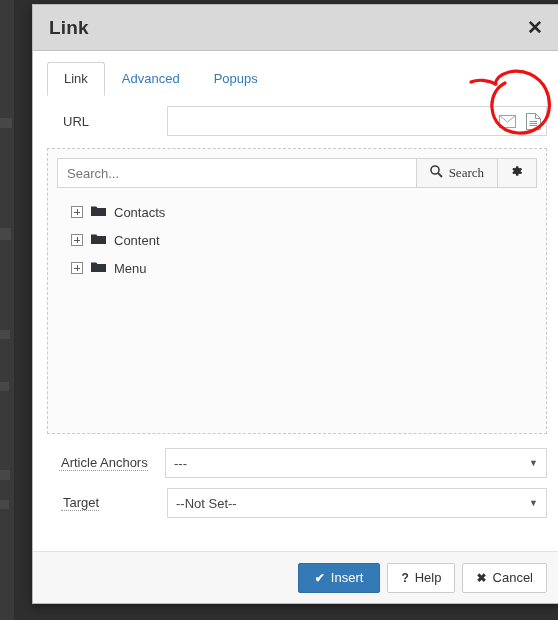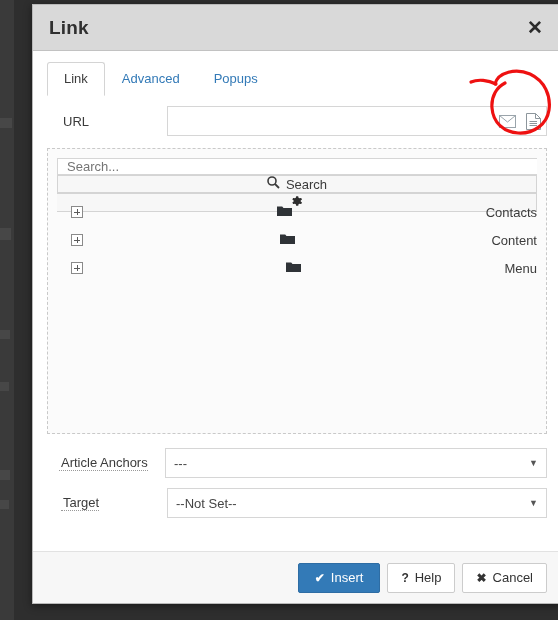--- a/index.html
+++ b/index.html
@@ -175,21 +175,20 @@
     margin: 12px 14px 0 14px;
     border: 1px dashed #c9c9c9;
     background: #fbfbfb;
     height: 286px;
     box-sizing: border-box;
     padding: 9px;
   }
   .search-bar {
     display: flex;
     height: 30px;
-    flex-direction: column;
   }
   .search-input {
     flex: 1;
     height: 30px;
     border: 1px solid #d6d6d6;
     border-right: none;
     box-sizing: border-box;
     padding: 0 9px;
     font-family: "Liberation Sans", sans-serif;
     font-size: 13px;
@@ -202,37 +201,36 @@
     border: 1px solid #d4d4d4;
     background: #f7f7f7;
     box-sizing: border-box;
     display: inline-flex;
     align-items: center;
     justify-content: center;
     gap: 6px;
     font-size: 13px;
     color: #3b3b3b;
     cursor: pointer;
-    font-family: Liberation Sans, sans-serif;
+    font-family: Liberation Serif, serif;
   }
   .search-btn { padding: 0 13px; border-left: 1px solid #d4d4d4; }
   .gear-btn { padding: 0 12px; border-left: none; }
 
   .tree {
     margin-top: 14px;
     padding-left: 14px;
   }
   .tree-item {
     display: flex;
     align-items: center;
     gap: 8px;
     height: 20px;
     margin-bottom: 8px;
     cursor: pointer;
-    justify-content: space-between;
   }
   .expander {
     width: 12px;
     height: 12px;
     border: 1px solid #8a8a8a;
     box-sizing: border-box;
     position: relative;
     flex: none;
     background: #fff;
     cursor: pointer;

